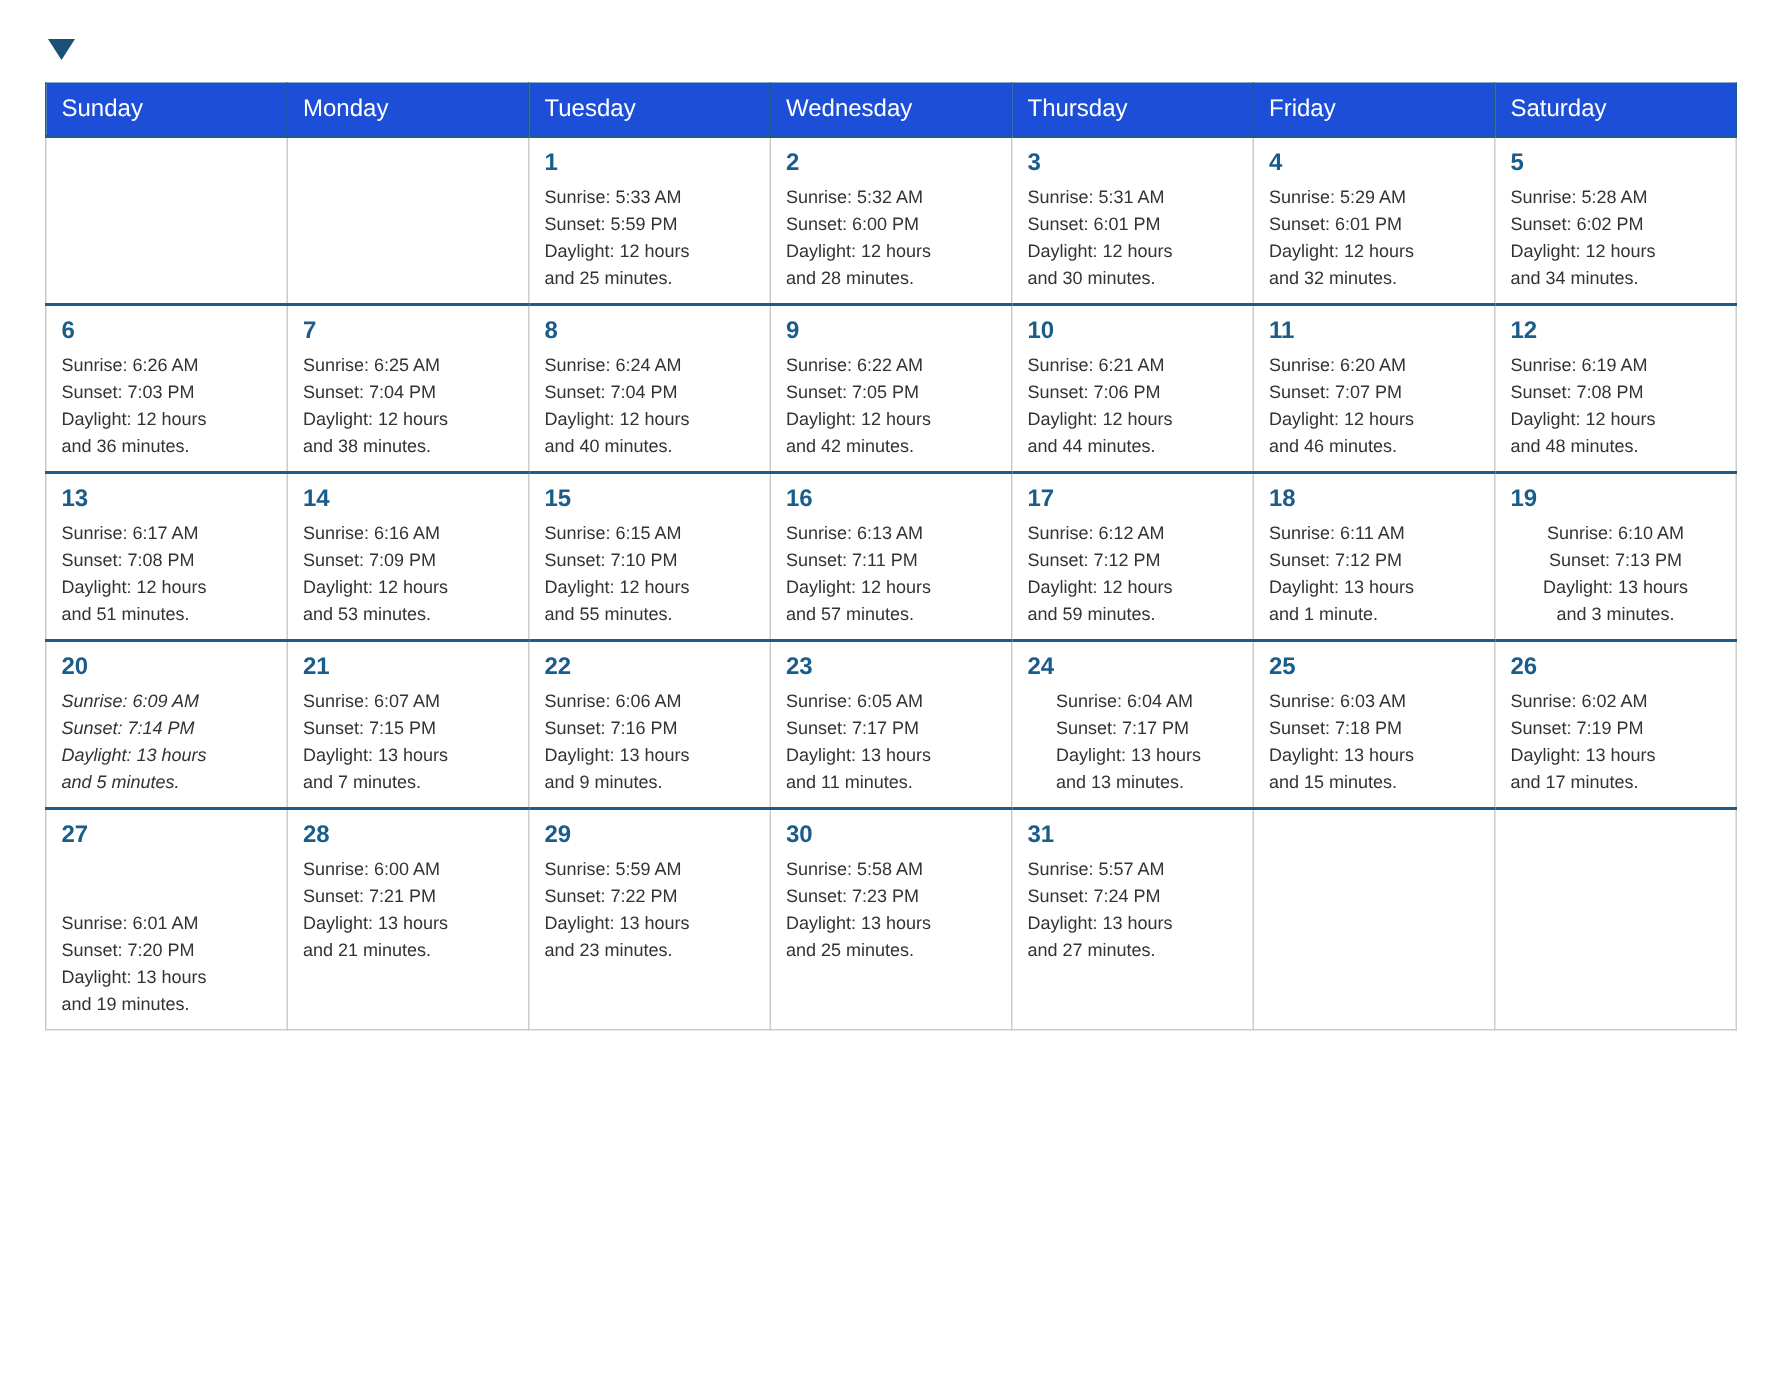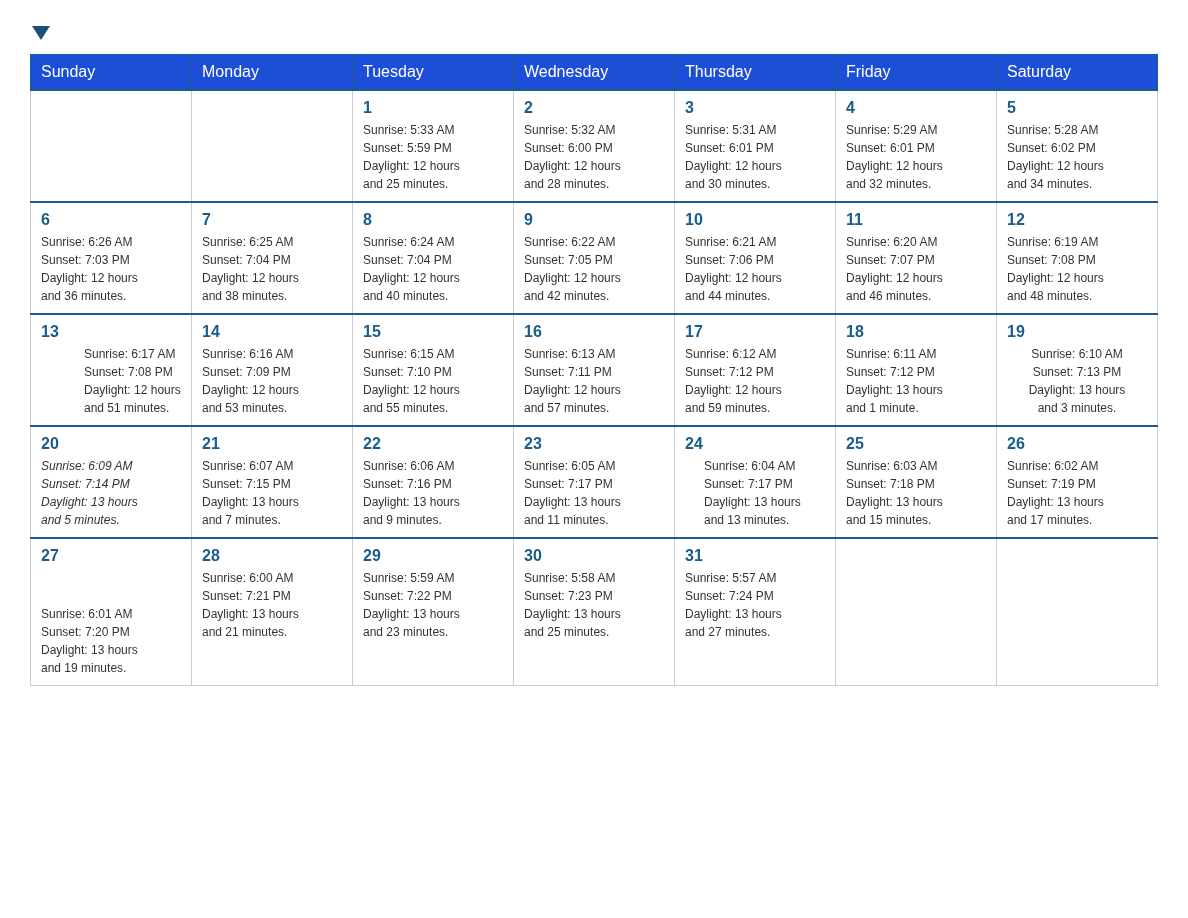--- a/index.html
+++ b/index.html
@@ -213,21 +213,21 @@
           <span class="day-number">12</span>
           <div class="day-info" style="white-space: pre-line;">Sunrise: 6:19 AM
 Sunset: 7:08 PM
 Daylight: 12 hours
 and 48 minutes.</div>
         </td>
       </tr>
       <tr>
         <td>
           <span class="day-number">13</span>
-          <div class="day-info" style="white-space: pre-line; margin-left: 43px;">Sunrise: 6:17 AM
+          <div class="day-info" style="white-space: pre-line;">Sunrise: 6:17 AM
 Sunset: 7:08 PM
 Daylight: 12 hours
 and 51 minutes.</div>
         </td>
         <td>
           <span class="day-number">14</span>
           <div class="day-info" style="white-space: pre-line;">Sunrise: 6:16 AM
 Sunset: 7:09 PM
 Daylight: 12 hours
 and 53 minutes.</div>

